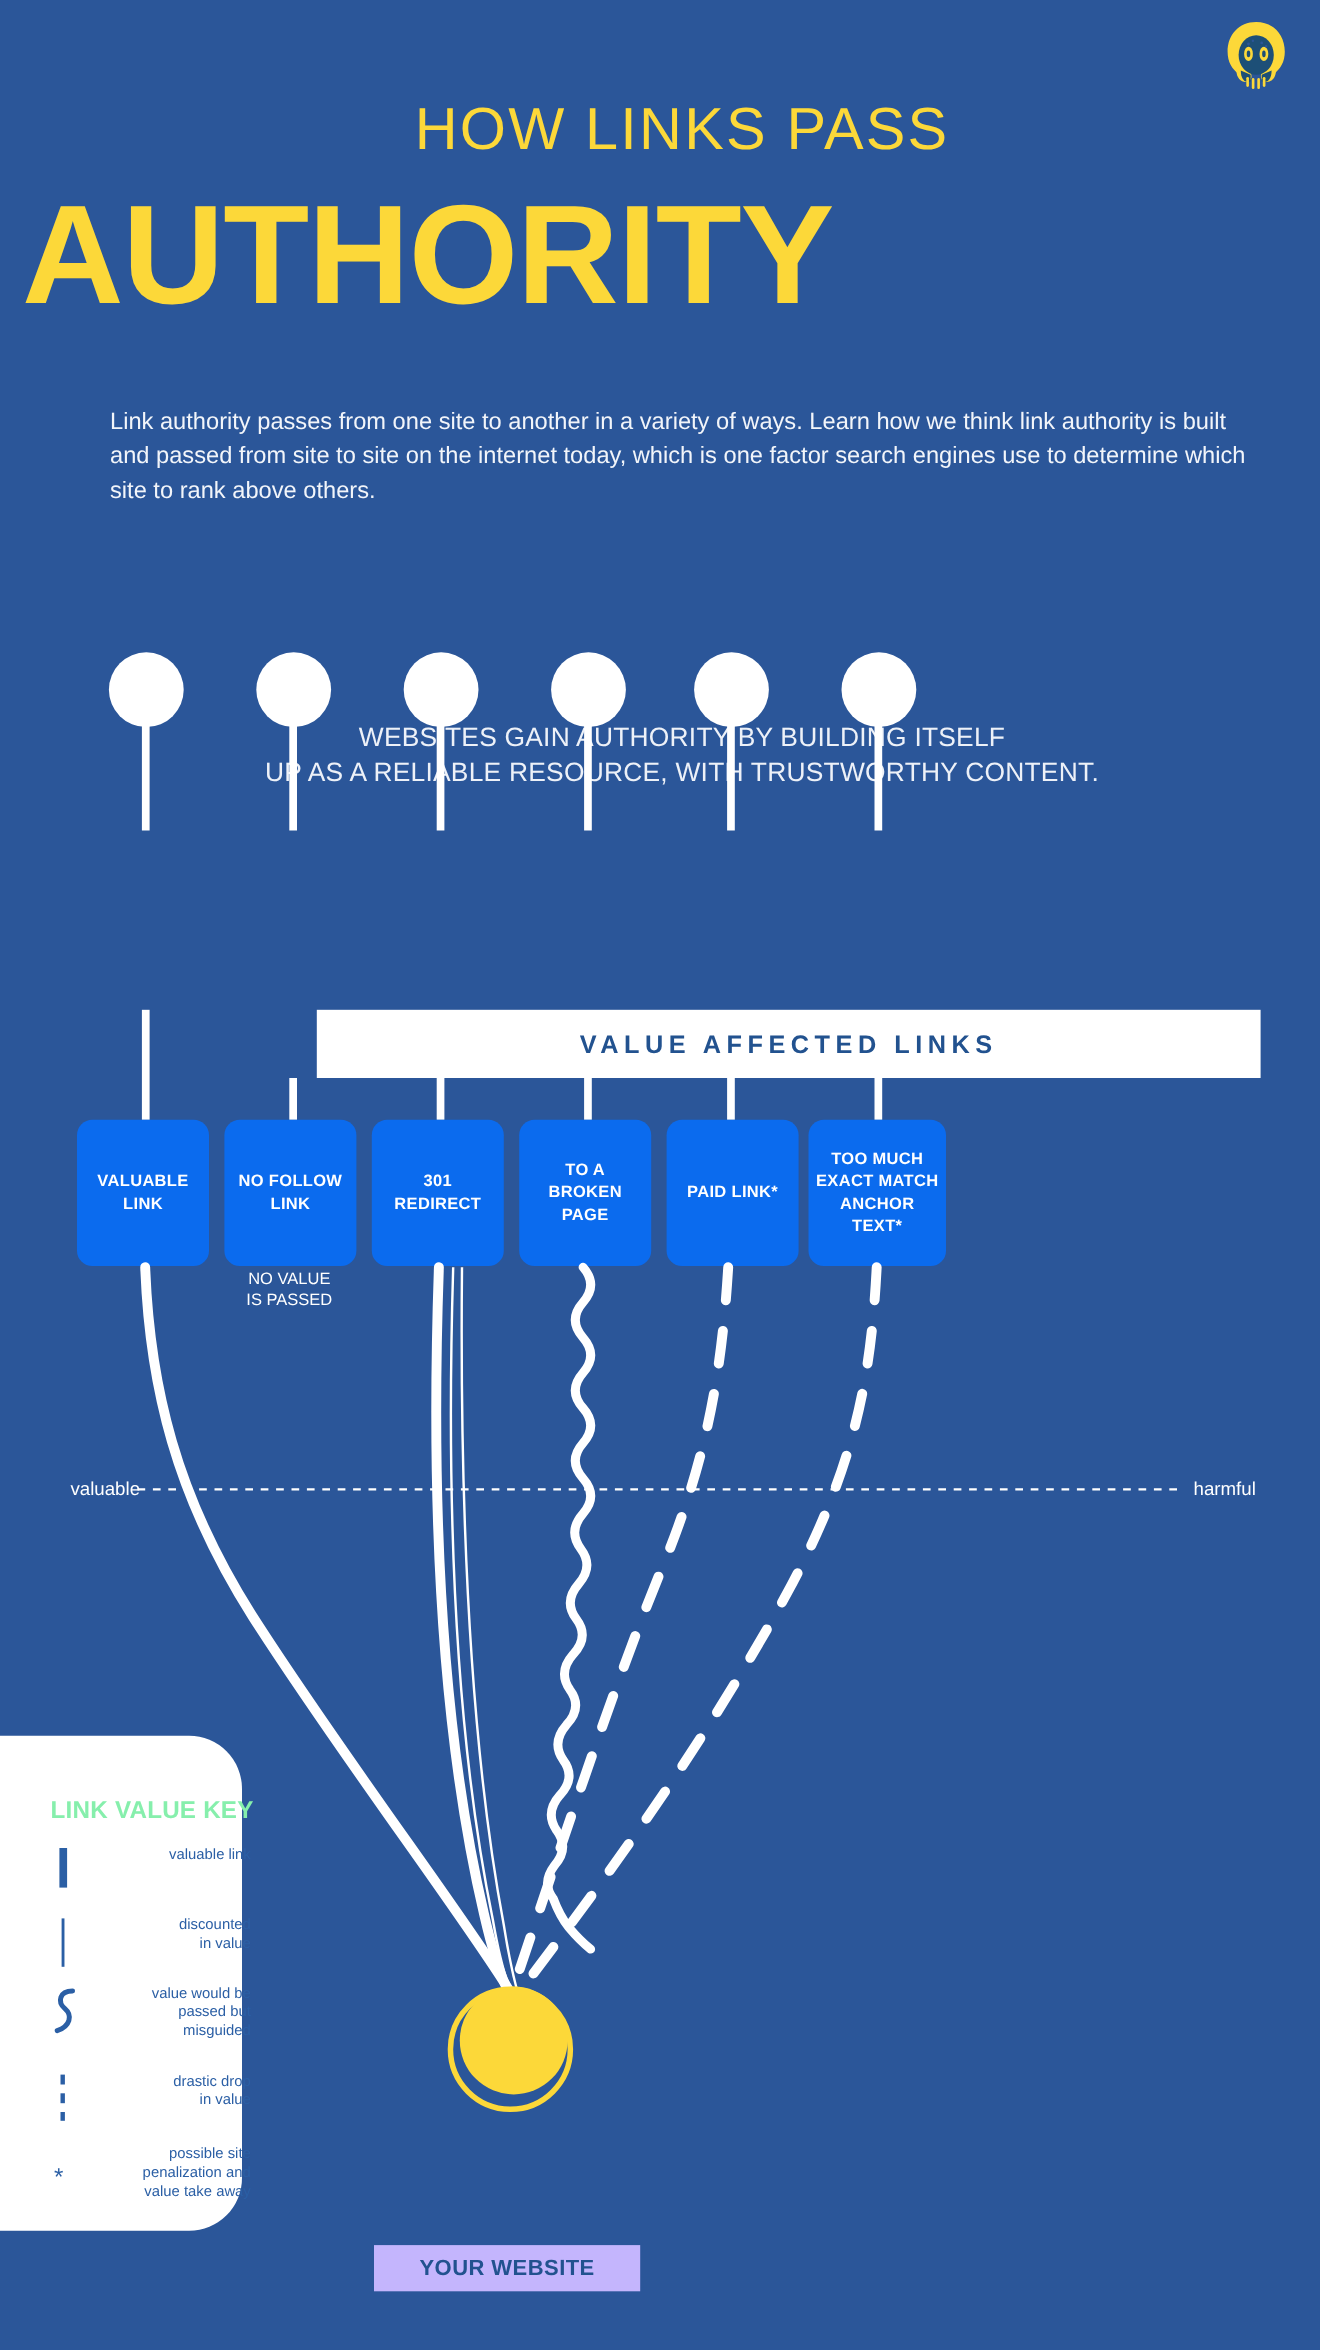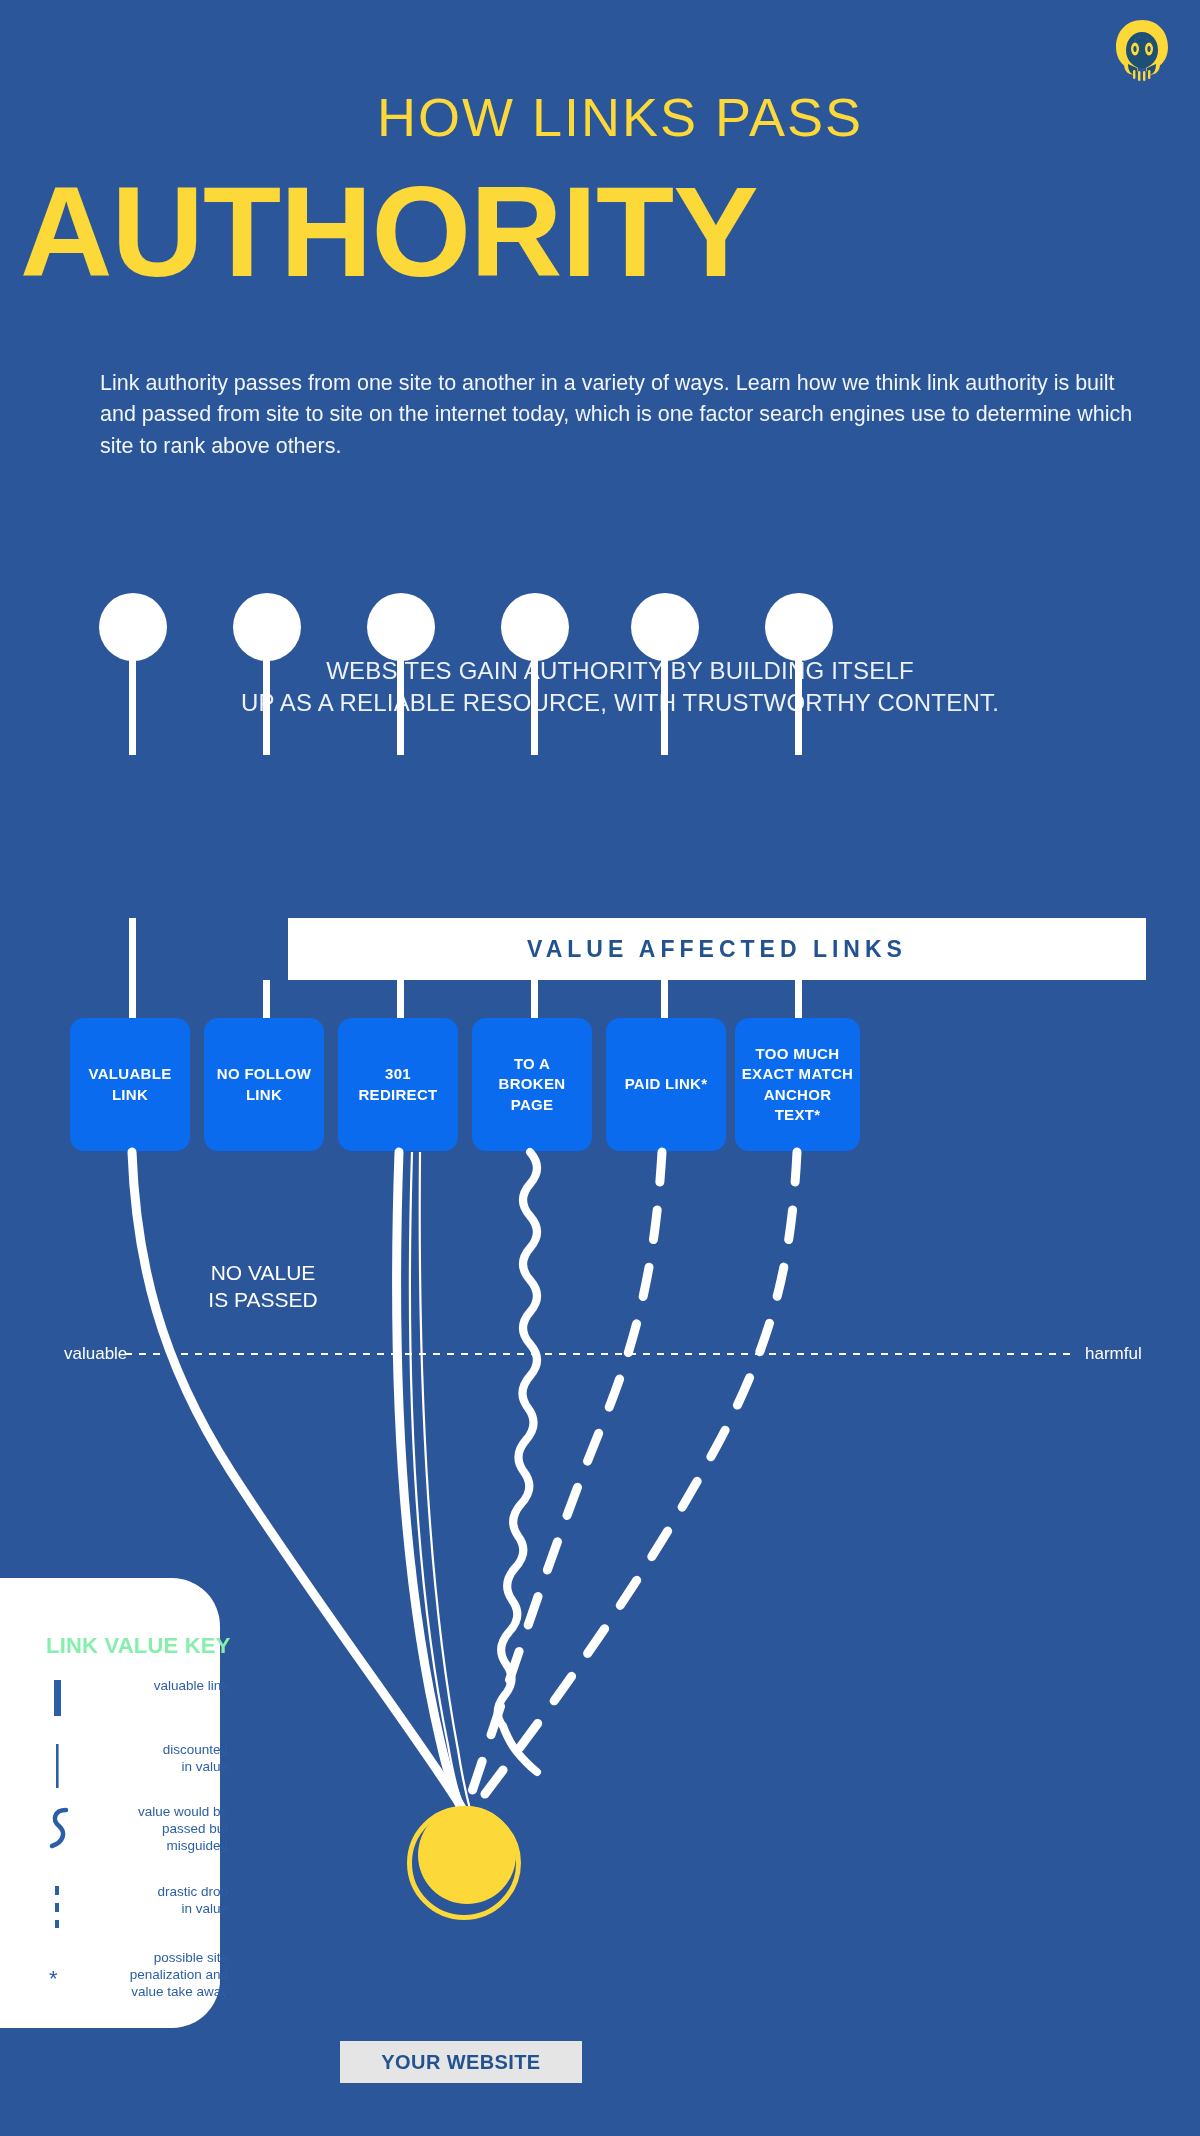--- a/index.html
+++ b/index.html
@@ -60,22 +60,22 @@
 
   
   .card{
     position:absolute;width:120px;height:133px;border-radius:14px;
     background:#0B6BEE;display:flex;align-items:center;justify-content:center;
     text-align:center;color:#FFFFFF;font-size:15px;font-weight:bold;
     line-height:1.35;letter-spacing:.3px;padding:0 5px;box-sizing:border-box;
   }
   .card.wide{width:125px;}
   .note-novalue{
-    position:absolute;left:182px;top:1260px;width:122px;text-align:center;
-    color:#FFFFFF;font-size:21px;line-height:1.28;font-weight:400;
+    position:absolute;left:182px;top:1153px;width:122px;text-align:center;
+    color:#FFFFFF;font-size:15px;line-height:1.28;font-weight:400;
   }
 
   
   .axis-label{
     position:absolute;color:#FFFFFF;font-size:17px;font-weight:400;
   }
 
   
   .keypanel{
     position:absolute;left:-60px;top:1578px;width:260px;height:450px;
@@ -96,21 +96,21 @@
   .ring{
     position:absolute;left:387px;top:1806px;width:114px;height:114px;
     border:5px solid #FCD839;border-radius:50%;box-sizing:border-box;
   }
   .coin{
     position:absolute;left:398px;top:1806px;width:98px;height:98px;
     border-radius:50%;background:#FCD839;
   }
   .banner-site{
     position:absolute;left:320px;top:2041px;width:242px;height:42px;
-    background:#e5e5e5;display:flex;align-items:center;justify-content:center;
+    background:#c4b5fd;display:flex;align-items:center;justify-content:center;
   }
   .banner-site span{color:#22528F;font-size:20px;font-weight:bold;letter-spacing:.4px;}
 
   svg.flow{position:absolute;left:0;top:0;width:1200px;height:2136px;pointer-events:none;}
 </style>
 </head>
 <body>
 
 <div id="stage">
 

